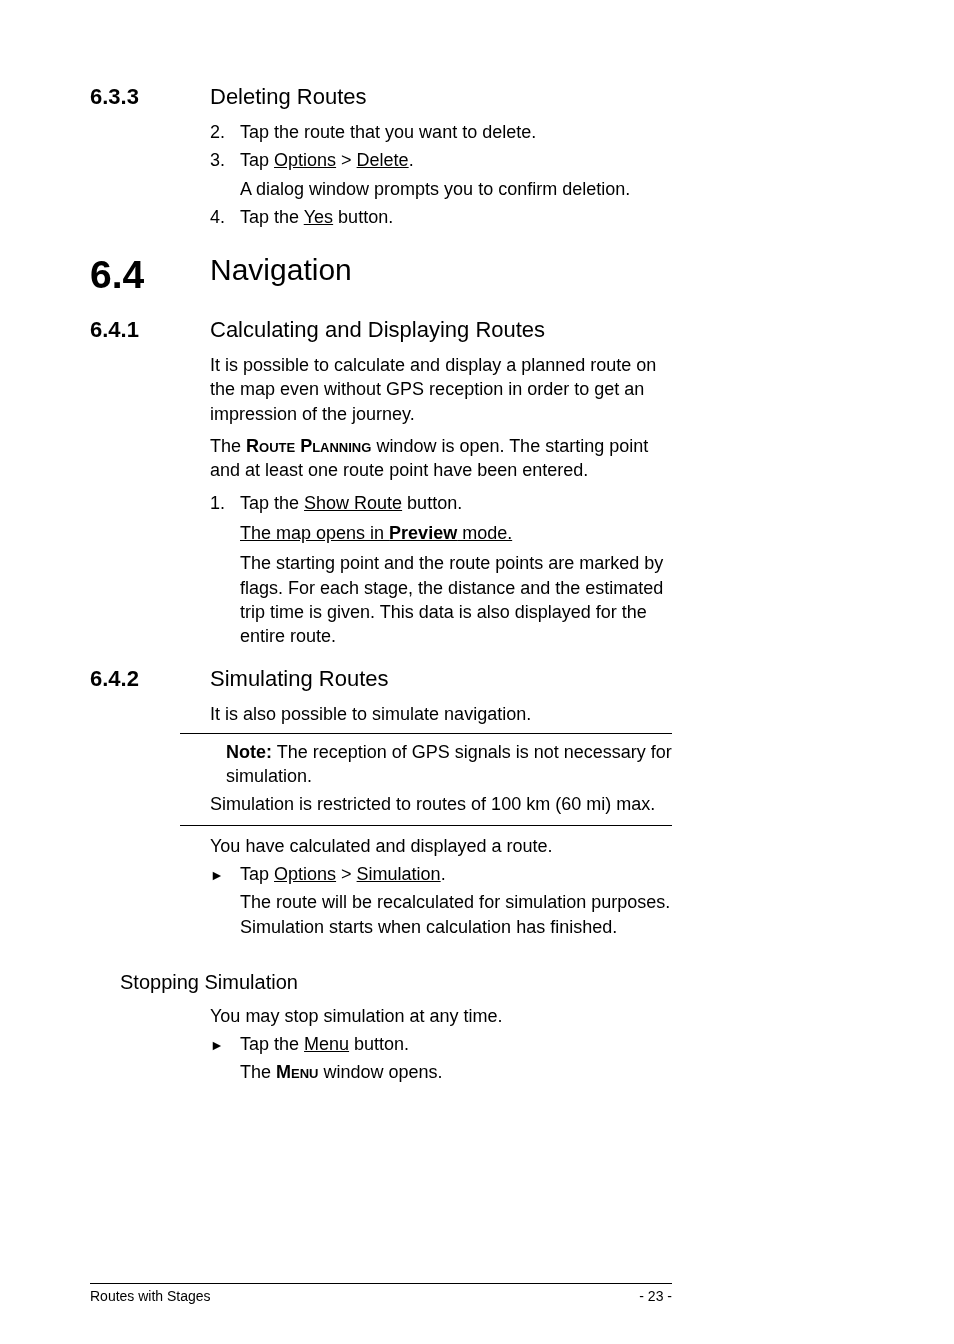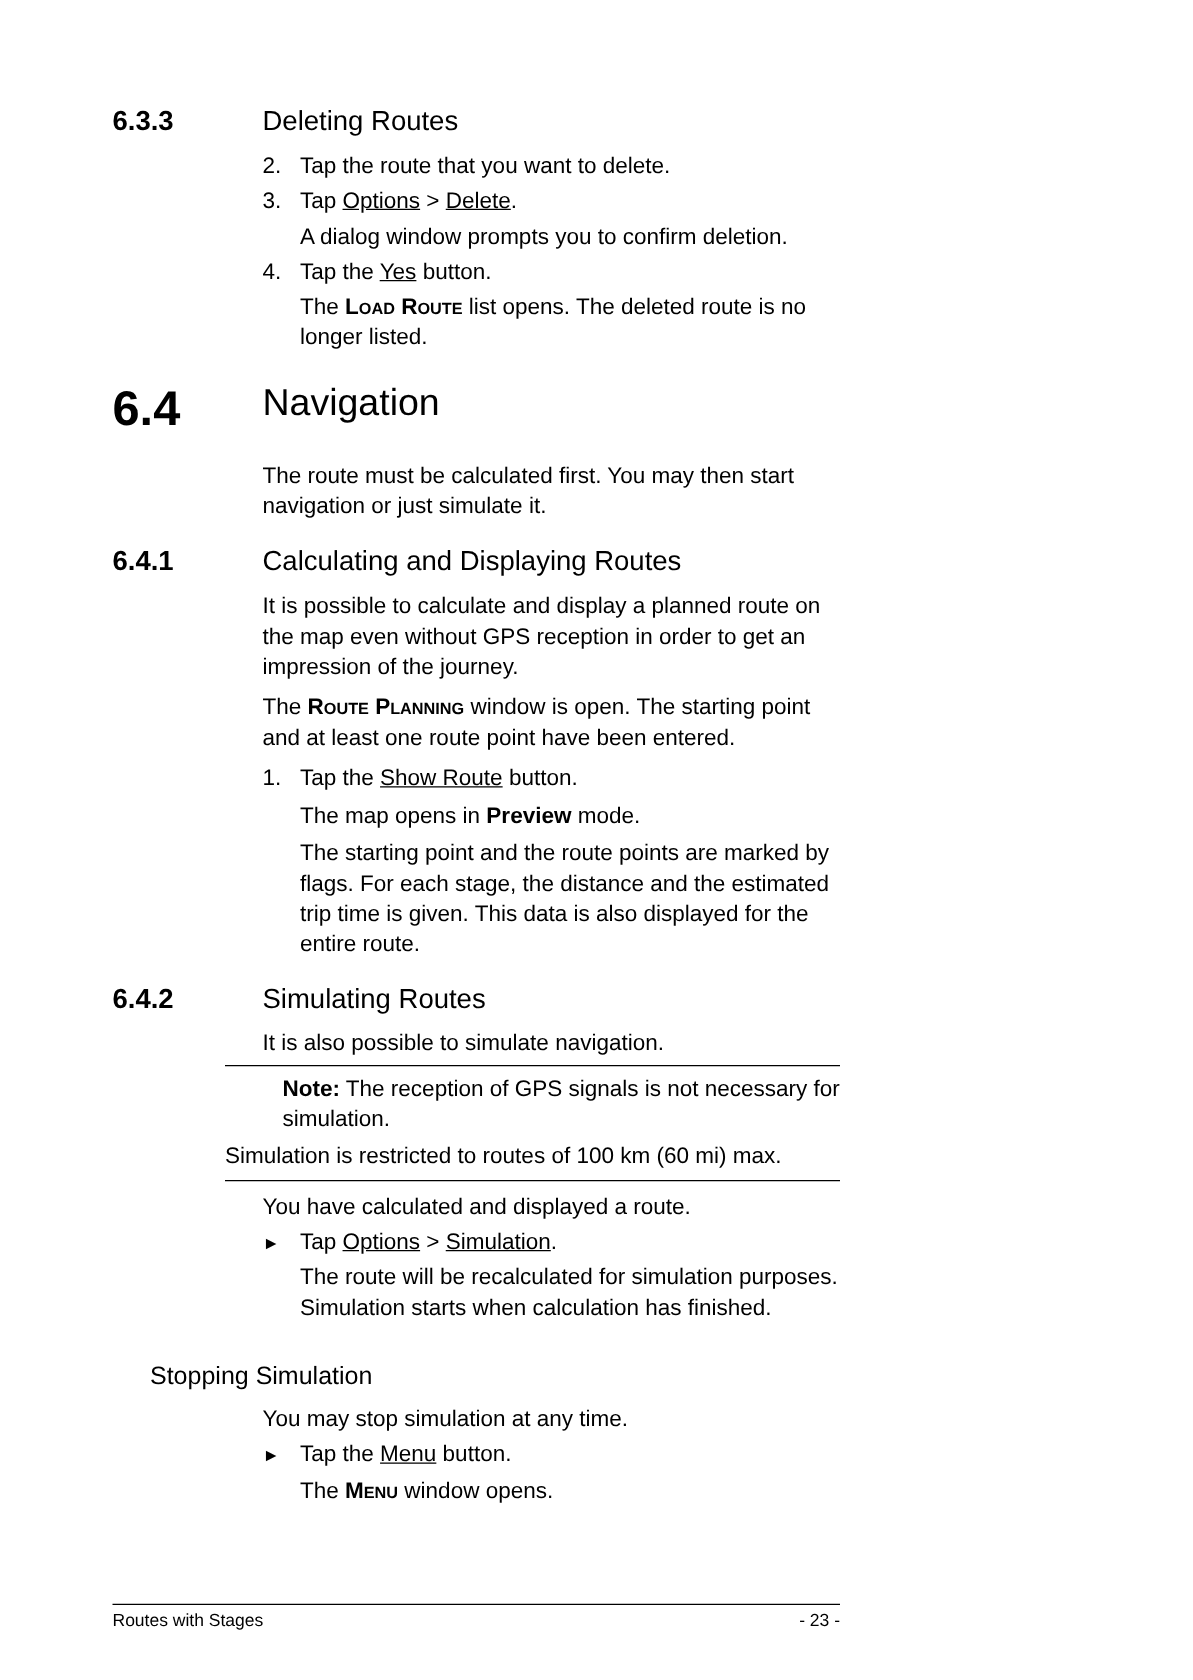--- a/index.html
+++ b/index.html
@@ -57,69 +57,65 @@
         <div class="stepnum">3.</div>
         <div class="steptxt">
           <span>Tap </span><span class="u">Options</span><span> &gt; </span><span class="u">Delete</span><span>.</span>
           <div class="" style="margin-top:4px;">A dialog window prompts you to confirm deletion.</div>
         </div>
       </li>
       <li>
         <div class="stepnum">4.</div>
         <div class="steptxt">
           <span>Tap the </span><span class="u">Yes</span><span> button.</span>
-          <div style="margin-top:4px;">
-            <span>The </span><b class="sc">Load Route</b><span> list opens. The deleted route is no longer listed.</span>
-          </div>
         </div>
       </li>
     </ol>
   </div>
 
   <div class="row h1">
     <div class="numcol" style="font-size:39px;">6.4</div>
     <div>Navigation</div>
   </div>
-  <div class="content body">The route must be calculated first. You may then start navigation or just simulate it.</div>
 
   <div class="row h2" style="margin-top:20px;">
     <div class="numcol">6.4.1</div>
     <div>Calculating and Displaying Routes</div>
   </div>
   <div class="content body">
     <div>It is possible to calculate and display a planned route on the map even without GPS reception in order to get an impression of the journey.</div>
     <div style="margin-top:8px;">
       <span>The </span><b class="sc">Route Planning</b><span> window is open. The starting point and at least one route point have been entered.</span>
     </div>
     <ol class="steps" style="margin-top:8px;">
       <li>
         <div class="stepnum">1.</div>
         <div class="steptxt">
           <span>Tap the </span><span class="u">Show Route</span><span> button.</span>
-          <div style="margin-top:6px;">
+          <div style="margin-top:6px;text-decoration:underline;">
             <span>The map opens in </span><b>Preview</b><span> mode.</span>
           </div>
           <div style="margin-top:6px;">The starting point and the route points are marked by flags. For each stage, the distance and the estimated trip time is given. This data is also displayed for the entire route.</div>
         </div>
       </li>
     </ol>
   </div>
 
   <div class="row h2" style="margin-top:18px;">
     <div class="numcol">6.4.2</div>
     <div>Simulating Routes</div>
   </div>
   <div class="content body">
     <div>It is also possible to simulate navigation.</div>
   </div>
   <div class="body notebox" style="margin-left:90px;">
     <div style="margin-left:46px;">
       <b>Note:</b><span> The reception of GPS signals is not necessary for simulation.</span>
     </div>
-    <div style="margin-top:4px;">Simulation is restricted to routes of 100 km (60 mi) max.</div>
+    <div style="margin-left:30px;margin-top:4px;">Simulation is restricted to routes of 100 km (60 mi) max.</div>
   </div>
   <div class="content body">
     <div>You have calculated and displayed a route.</div>
     <ul class="bullets" style="margin-top:4px;">
       <li>
         <div class="bmark">►</div>
         <div class="steptxt">
           <span>Tap </span><span class="u">Options</span><span> &gt; </span><span class="u">Simulation</span><span>.</span>
           <div style="margin-top:4px;">The route will be recalculated for simulation purposes. Simulation starts when calculation has finished.</div>
         </div>

